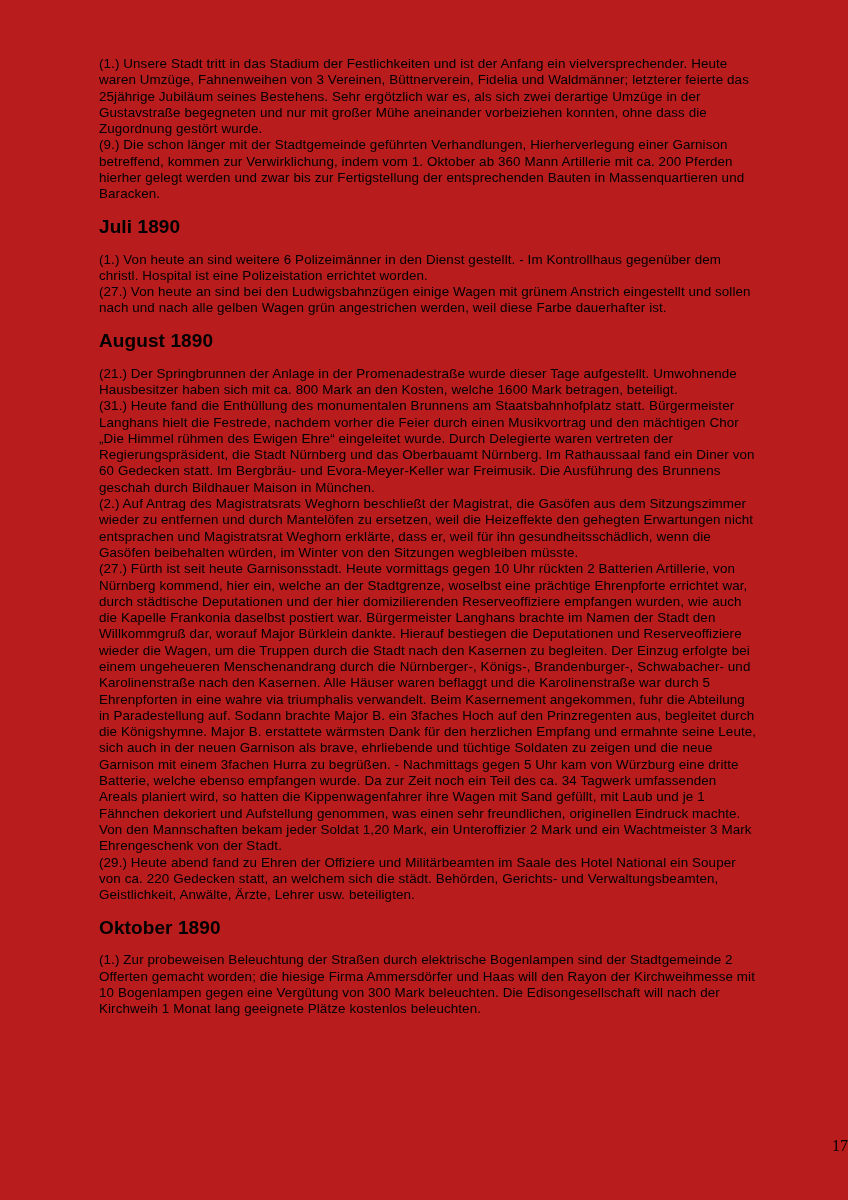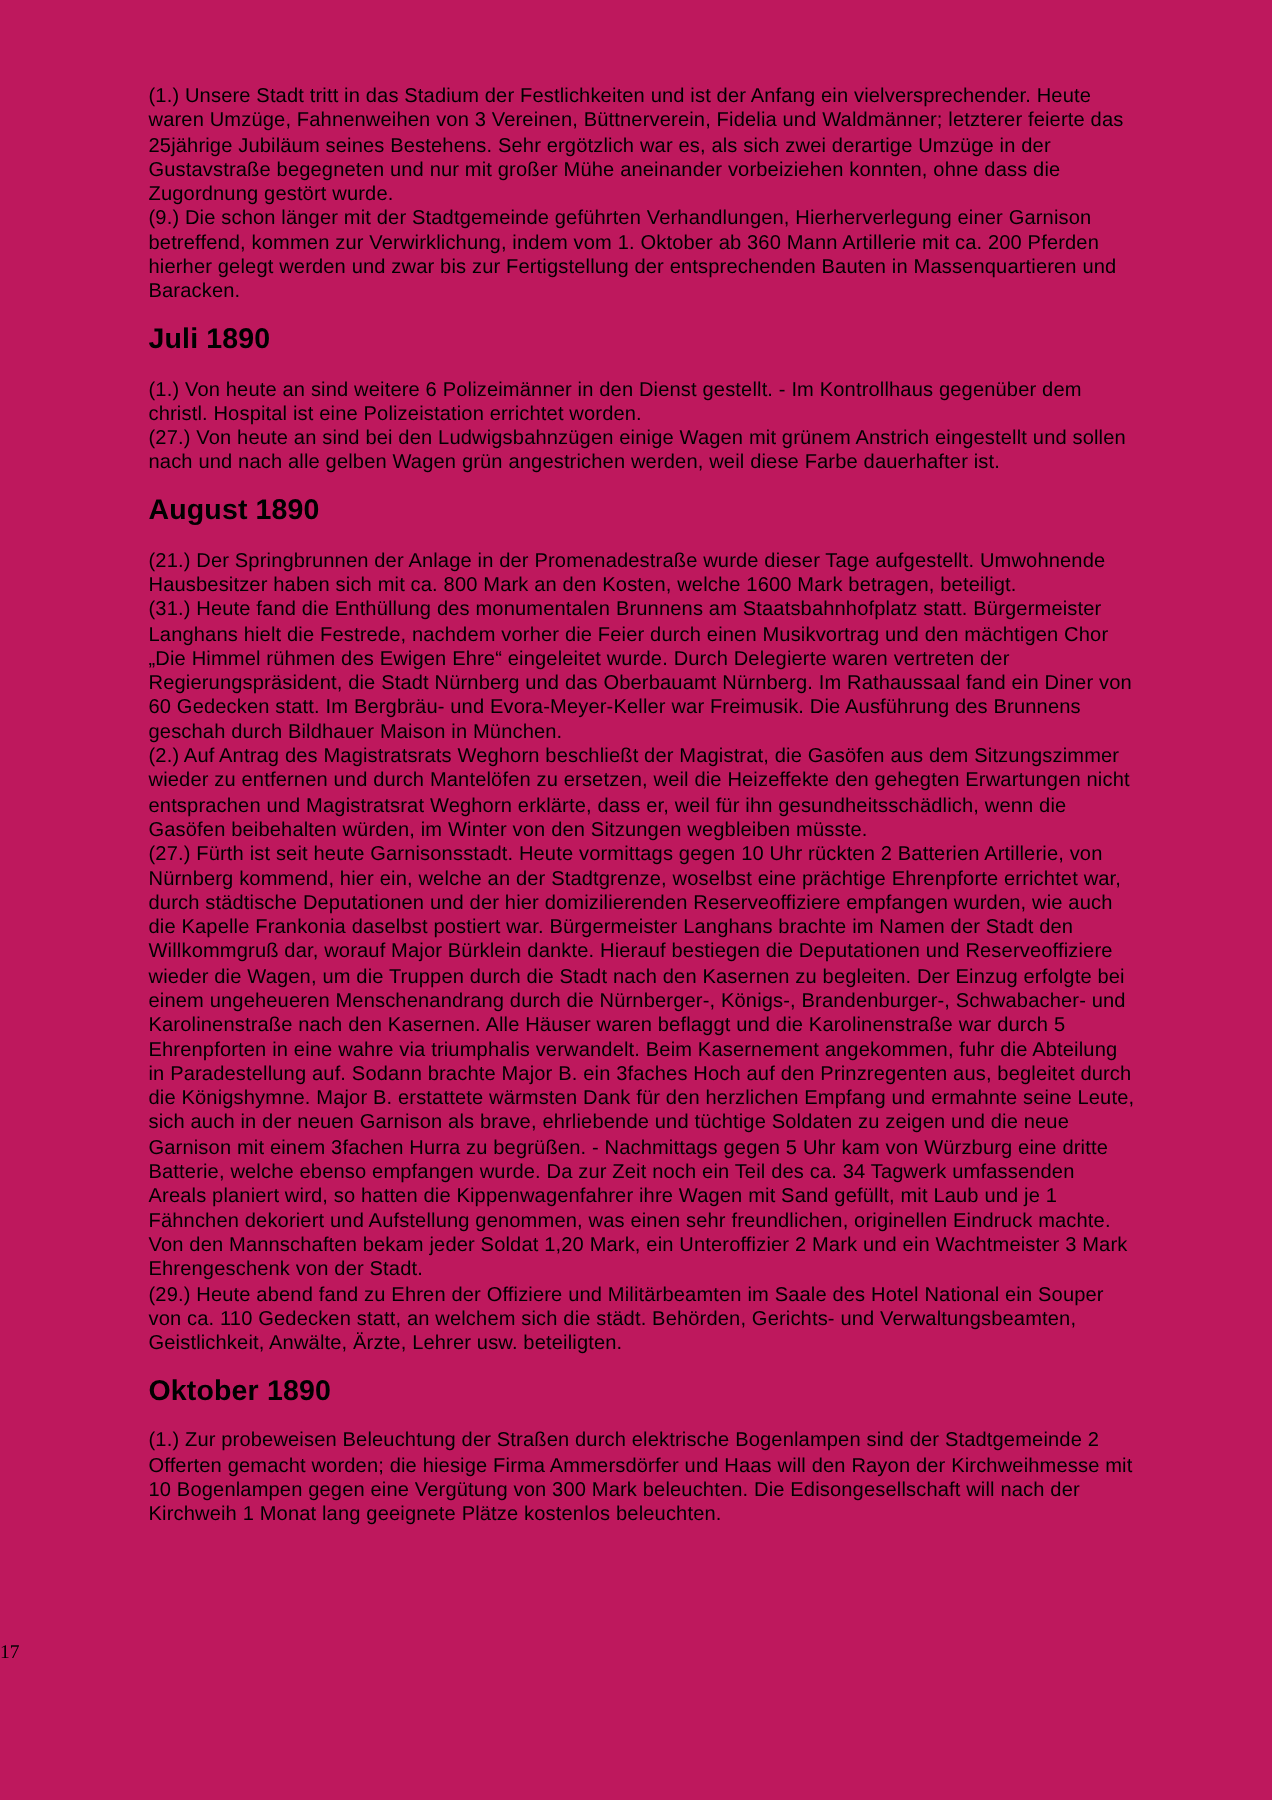--- a/index.html
+++ b/index.html
@@ -4,21 +4,21 @@
 <style>
   html, body {
     margin: 0;
     padding: 0;
     background: #ffffff;
   }
   .page {
     position: relative;
     width: 848px;
     height: 1200px;
-    background: #be185d;
+    background: #b91c1c;
     color: #000000;
     font-family: "Liberation Sans", sans-serif;
     overflow: hidden;
   }
   .body-text {
     position: absolute;
     left: 99px;
     top: 56px;
     width: 658px;
     font-size: 13.4px;
@@ -33,25 +33,25 @@
   .body-text h2 {
     font-size: 19px;
     line-height: 16.3px;
     font-weight: bold;
     margin: 16.3px 0 16.3px 0;
     padding: 0;
   }
   .page-number {
     position: absolute;
     left: 0;
-    top: 1093px;
+    top: 1137px;
     width: 848px;
-    text-align: left;
+    text-align: right;
     font-family: "Liberation Serif", serif;
-    font-size: 13px;
+    font-size: 16px;
     color: #000000;
   }
 </style>
 </head>
 <body>
 
 <div class="page">
   <div class="body-text">
 
     <section>
@@ -67,21 +67,21 @@
 
     <section>
       <h2>August 1890</h2>
       <p>(21.) Der Springbrunnen der Anlage in der Promenadestraße wurde dieser Tage aufgestellt. Umwohnende Hausbesitzer haben sich mit ca. 800 Mark an den Kosten, welche 1600 Mark betragen, beteiligt.</p>
       <p>(31.) Heute fand die Enthüllung des monumentalen Brunnens am Staatsbahnhofplatz statt. Bürgermeister Langhans hielt die Festrede, nachdem vorher die Feier durch einen Musikvortrag und den mächtigen Chor „Die Himmel rühmen des Ewigen Ehre“ eingeleitet wurde. Durch Delegierte waren vertreten der Regierungspräsident, die Stadt Nürnberg und das Oberbauamt Nürnberg. Im Rathaussaal fand ein Diner von 60 Gedecken statt. Im Bergbräu- und Evora-Meyer-Keller war Freimusik. Die Ausführung des Brunnens geschah durch Bildhauer Maison in München.</p>
     </section>
 
     <section>
       <p>(2.) Auf Antrag des Magistratsrats Weghorn beschließt der Magistrat, die Gasöfen aus dem Sitzungszimmer wieder zu entfernen und durch Mantelöfen zu ersetzen, weil die Heizeffekte den gehegten Erwartungen nicht entsprachen und Magistratsrat Weghorn erklärte, dass er, weil für ihn gesundheitsschädlich, wenn die Gasöfen beibehalten würden, im Winter von den Sitzungen wegbleiben müsste.</p>
       <p>(27.) Fürth ist seit heute Garnisonsstadt. Heute vormittags gegen 10 Uhr rückten 2 Batterien Artillerie, von Nürnberg kommend, hier ein, welche an der Stadtgrenze, woselbst eine prächtige Ehrenpforte errichtet war, durch städtische Deputationen und der hier domizilierenden Reserveoffiziere empfangen wurden, wie auch die Kapelle Frankonia daselbst postiert war. Bürgermeister Langhans brachte im Namen der Stadt den Willkommgruß dar, worauf Major Bürklein dankte. Hierauf bestiegen die Deputationen und Reserveoffiziere wieder die Wagen, um die Truppen durch die Stadt nach den Kasernen zu begleiten. Der Einzug erfolgte bei einem ungeheueren Menschenandrang durch die Nürnberger-, Königs-, Brandenburger-, Schwabacher- und Karolinenstraße nach den Kasernen. Alle Häuser waren beflaggt und die Karolinenstraße war durch 5 Ehrenpforten in eine wahre via triumphalis verwandelt. Beim Kasernement angekommen, fuhr die Abteilung in Paradestellung auf. Sodann brachte Major B. ein 3faches Hoch auf den Prinzregenten aus, begleitet durch die Königshymne. Major B. erstattete wärmsten Dank für den herzlichen Empfang und ermahnte seine Leute, sich auch in der neuen Garnison als brave, ehrliebende und tüchtige Soldaten zu zeigen und die neue Garnison mit einem 3fachen Hurra zu begrüßen. - Nachmittags gegen 5 Uhr kam von Würzburg eine dritte Batterie, welche ebenso empfangen wurde. Da zur Zeit noch ein Teil des ca. 34 Tagwerk umfassenden Areals planiert wird, so hatten die Kippenwagenfahrer ihre Wagen mit Sand gefüllt, mit Laub und je 1 Fähnchen dekoriert und Aufstellung genommen, was einen sehr freundlichen, originellen Eindruck machte. Von den Mannschaften bekam jeder Soldat 1,20 Mark, ein Unteroffizier 2 Mark und ein Wachtmeister 3 Mark Ehrengeschenk von der Stadt.</p>
-      <p>(29.) Heute abend fand zu Ehren der Offiziere und Militärbeamten im Saale des Hotel National ein Souper von ca. 110 Gedecken statt, an welchem sich die städt. Behörden, Gerichts- und Verwaltungsbeamten, Geistlichkeit, Anwälte, Ärzte, Lehrer usw. beteiligten.</p>
+      <p>(29.) Heute abend fand zu Ehren der Offiziere und Militärbeamten im Saale des Hotel National ein Souper von ca. 220 Gedecken statt, an welchem sich die städt. Behörden, Gerichts- und Verwaltungsbeamten, Geistlichkeit, Anwälte, Ärzte, Lehrer usw. beteiligten.</p>
     </section>
 
     <section>
       <h2>Oktober 1890</h2>
       <p>(1.) Zur probeweisen Beleuchtung der Straßen durch elektrische Bogenlampen sind der Stadtgemeinde 2 Offerten gemacht worden; die hiesige Firma Ammersdörfer und Haas will den Rayon der Kirchweihmesse mit 10 Bogenlampen gegen eine Vergütung von 300 Mark beleuchten. Die Edisongesellschaft will nach der Kirchweih 1 Monat lang geeignete Plätze kostenlos beleuchten.</p>
     </section>
 
   </div>
 
   <div class="page-number">17</div>

